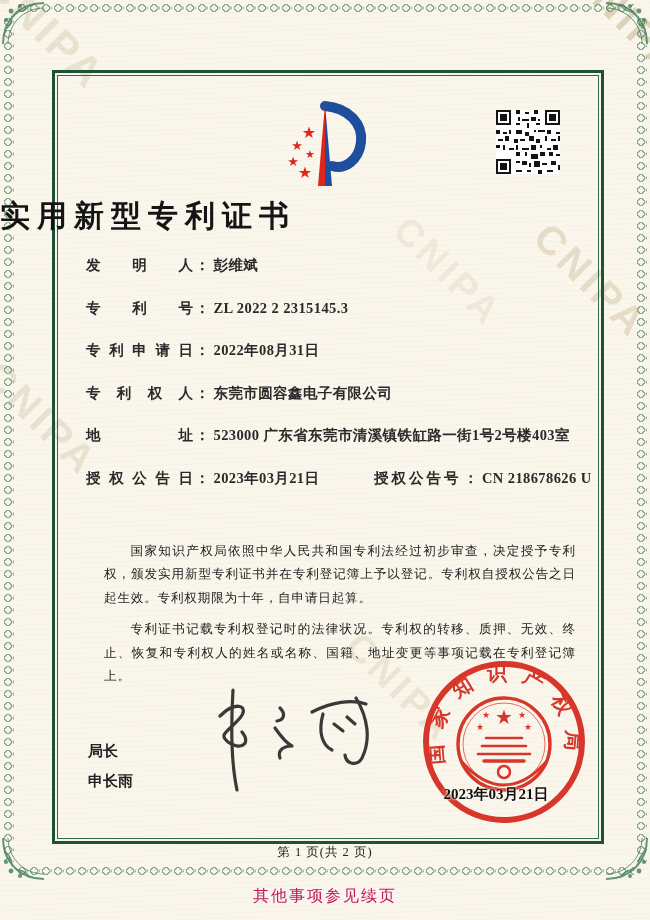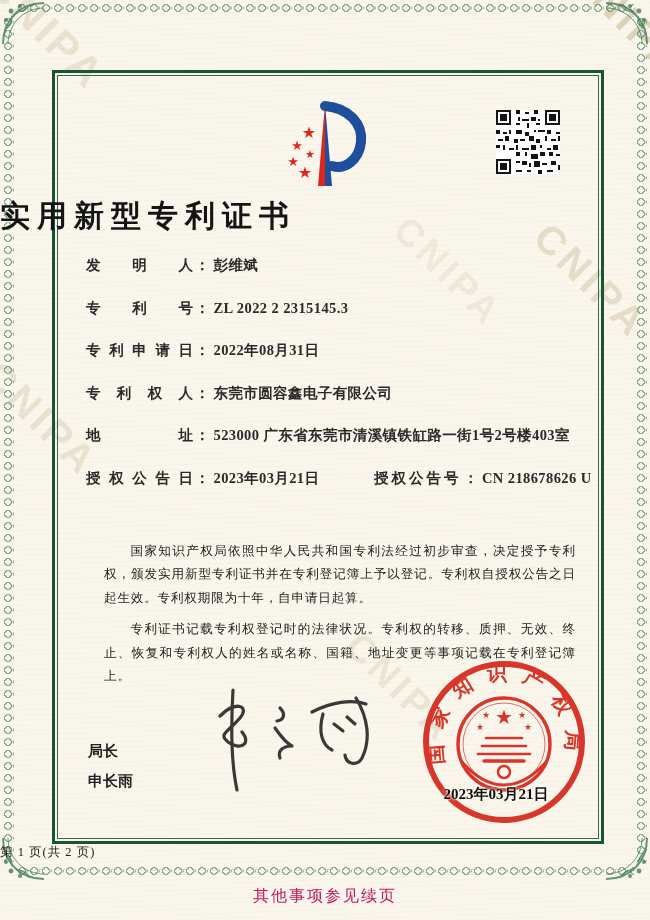--- a/index.html
+++ b/index.html
@@ -83,21 +83,21 @@
     font-size:15px;font-weight:600;color:#222;line-height:30px;
   }
   .signature{position:absolute;left:176px;top:684px;width:210px;height:115px;}
   .seal{position:absolute;left:420px;top:658px;width:168px;height:168px;opacity:.93;}
   .seal-date{
     position:absolute;left:441px;top:785px;width:110px;text-align:center;
     font-size:15px;font-weight:700;color:#111;letter-spacing:0px;
     text-shadow:0 0 3px #faf6ec, 0 0 2px #faf6ec;z-index:5;white-space:nowrap;
   }
   .pagenum{
-    position:absolute;left:0;right:0;top:844px;
+    position:absolute;left:0;right:0;top:844px;text-align:center;
     font-size:12.5px;color:#222;letter-spacing:1px;
   }
   .footnote{
     position:absolute;left:0;right:0;top:886px;text-align:center;
     font-size:16px;color:#be185d;letter-spacing:2px;
   }
 </style>
 </head>
 <body>
 

